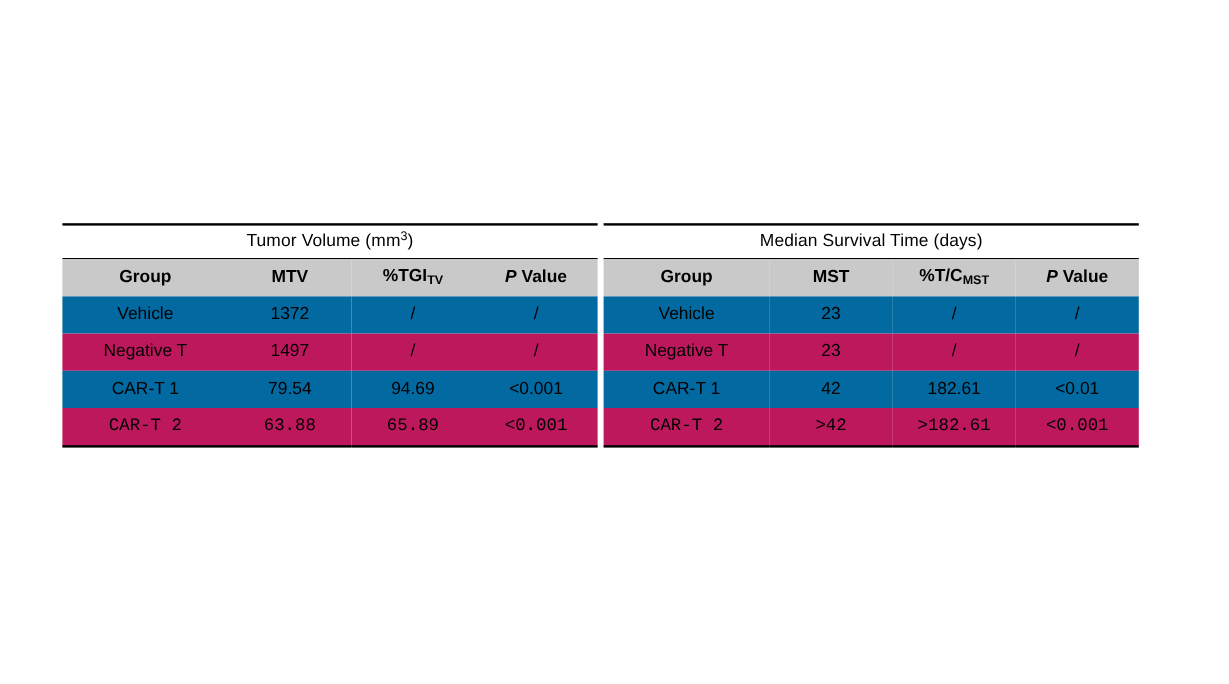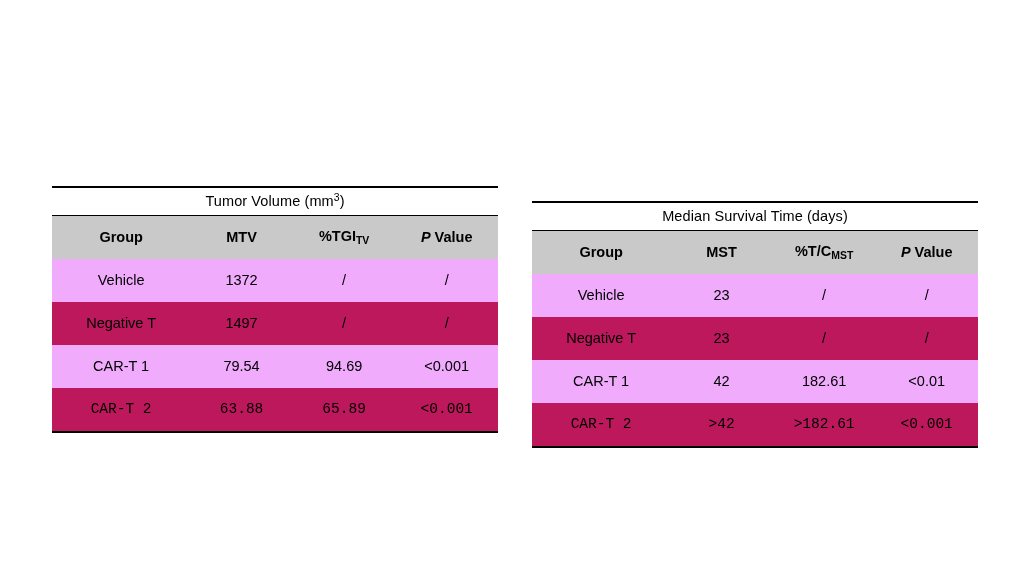--- a/index.html
+++ b/index.html
@@ -22,57 +22,56 @@
   .table-wrap {
     position: absolute;
     box-sizing: border-box;
   }
   #table-left {
     left: 52px;
     top: 186px;
     width: 446px;
   }
   #table-right {
-    left: 532px;
+    left: 503px;
     top: 186px;
     width: 446px;
-    margin-top: 15px;
   }
   table.data-table {
     width: 100%;
     border-collapse: collapse;
     table-layout: fixed;
   }
   table.data-table caption {
     caption-side: top;
     font-size: 14.5px;
     font-weight: normal;
     padding: 4px 0 6px 0;
     border-top: 2.5px solid #000;
     border-bottom: 1.5px solid #000;
     text-align: center;
     letter-spacing: 0.1px;
   }
   table.data-table th,
   table.data-table td {
     text-align: center;
     font-size: 14.5px;
-    height: 43px;
+    height: 31px;
     padding: 0;
     vertical-align: middle;
   }
   table.data-table thead th {
     font-weight: bold;
     background: #c9c9c9;
   }
   table.data-table tbody tr.shaded td {
     background: #be185d;
   }
   table.data-table tbody tr.plain td {
-    background: #f0abfc;
+    background: #0369a1;
   }
   table.data-table tbody tr:last-child td {
     border-bottom: 2.5px solid #000;
     font-family: Liberation Mono, monospace;
   }
   .col-group { width: 31%; }
   .col-b { width: 23%; }
   .col-c { width: 23%; }
   .col-d { width: 23%; }
   sub { font-size: 0.72em; vertical-align: -0.25em; }

